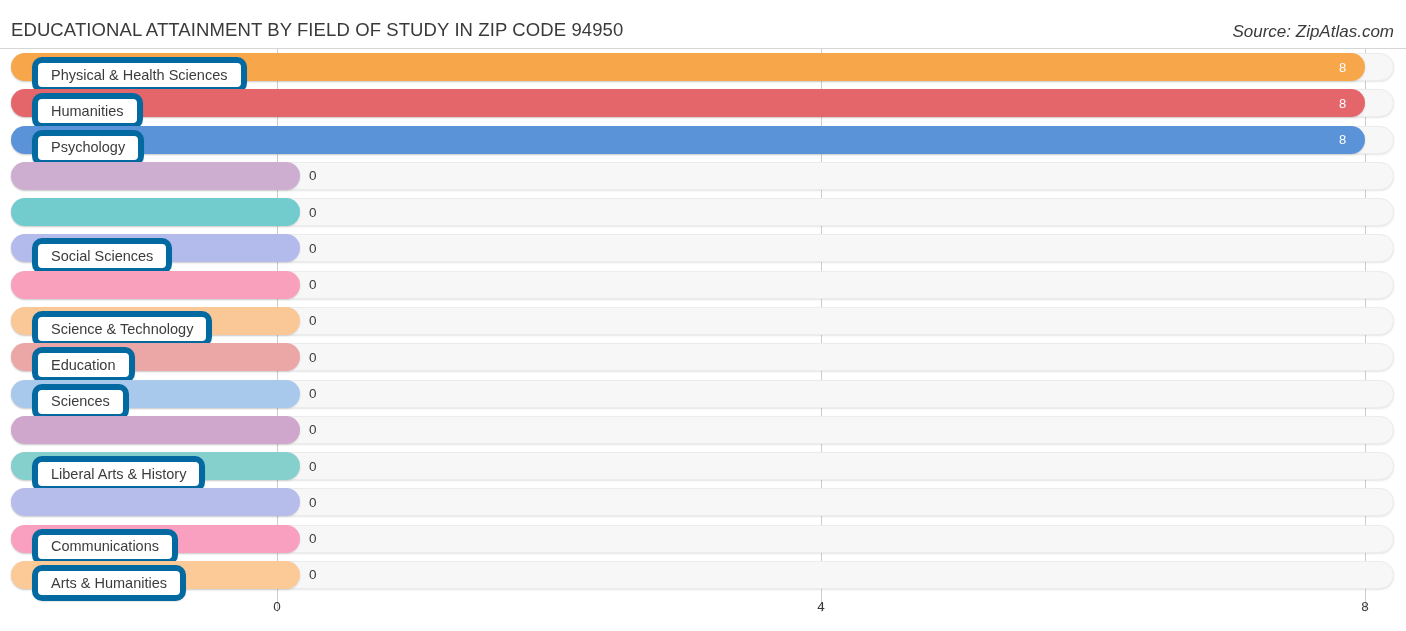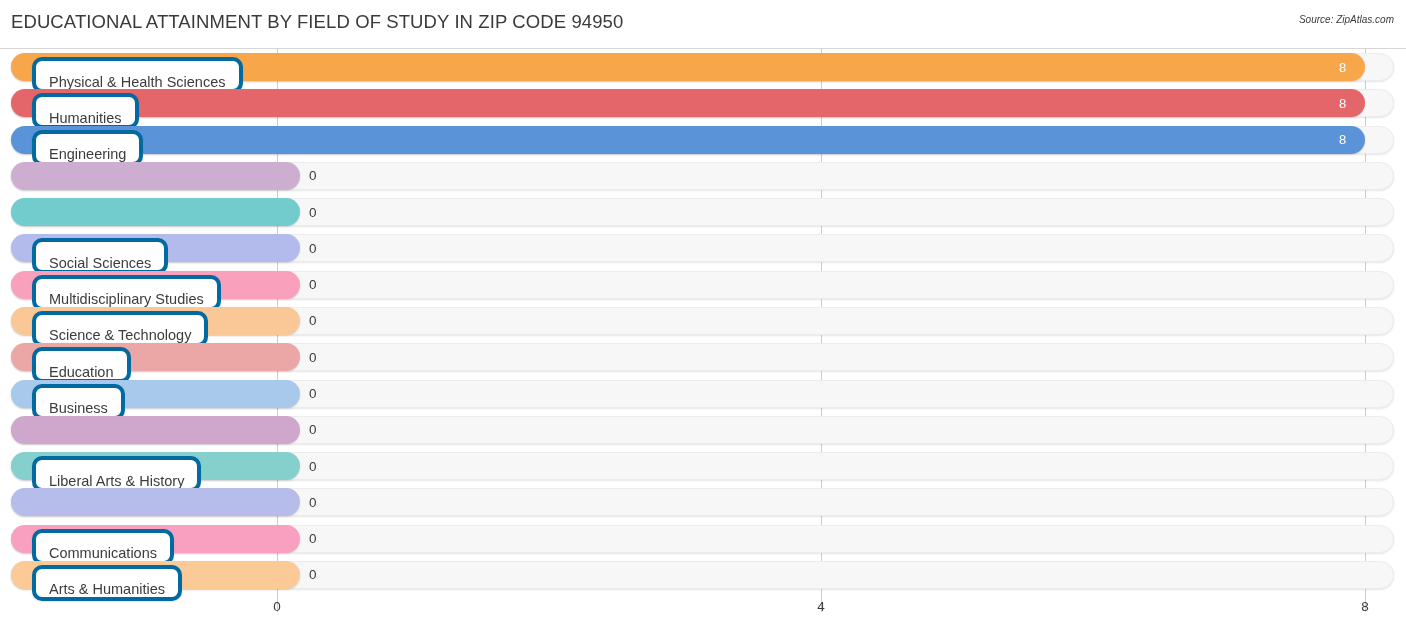--- a/index.html
+++ b/index.html
@@ -10,36 +10,36 @@
   body {
     width: 1406px; height: 631px;
     font-family: "Liberation Sans", sans-serif;
     overflow: hidden;
     position: relative;
   }
 
   
   #header {
     position: absolute;
-    left: 0; top: 0;
+    left: 0; top: 8px;
     width: 1406px; height: 48px;
   }
   #chart-title {
     position: absolute;
     left: 11px; top: 11px;
     font-size: 18.5px;
     letter-spacing: 0.1px;
     color: #3a3a3a;
     white-space: nowrap;
     font-weight: 400;
   }
   #source-label {
     position: absolute;
     right: 12px; top: 14px;
-    font-size: 10px;
+    font-size: 17px;
     font-style: italic;
     color: #3a3a3a;
     white-space: nowrap;
   }
 
   
   #plot {
     position: absolute;
     left: 0; top: 48px;
     width: 1406px; height: 546px;
@@ -78,25 +78,25 @@
     height: 28px;
     border-radius: 14px;
     box-shadow: 0 1px 2px rgba(0,0,0,0.13);
   }
   
   .label-pill {
     position: absolute;
     left: 21px; top: 4px;
     height: 36px;
     background: #ffffff;
-    border: 4px solid #0369a1;
+    border: 6px solid #0369a1;
     border-radius: 10px;
     padding: 0 13px;
     display: flex;
-    align-items: flex-end;
+    align-items: center;
     box-shadow: 0 1px 1.5px rgba(0,0,0,0.10);
   }
   .label-pill span {
     font-size: 14.5px;
     color: #3c3c3c;
     white-space: nowrap;
     line-height: 1;
   }
   
   .value-inside {
@@ -167,21 +167,21 @@
         <div class="value-inside" style="left: 1328px;">8</div>
         <div class="label-pill">
           <span>Humanities</span>
         </div>
       </div>
       <div class="row" style="top: 76.56px;">
         <div class="track"></div>
         <div class="bar" style="width: 1354px; background: rgb(91, 147, 216);"></div>
         <div class="value-inside" style="left: 1328px;">8</div>
         <div class="label-pill">
-          <span>Engineering</span>
+          <span>Psychology</span>
         </div>
       </div>
       <div class="row" style="top: 112.84px;">
         <div class="track"></div>
         <div class="bar" style="width: 289px; background: rgb(205, 174, 208);"></div>
         <div class="value-outside" style="left: 298px;">0</div>
       </div>
       <div class="row" style="top: 149.12px;">
         <div class="track"></div>
         <div class="bar" style="width: 289px; background: rgb(114, 203, 205);"></div>
@@ -192,23 +192,20 @@
         <div class="bar" style="width: 289px; background: rgb(178, 187, 236);"></div>
         <div class="value-outside" style="left: 298px;">0</div>
         <div class="label-pill">
           <span>Social Sciences</span>
         </div>
       </div>
       <div class="row" style="top: 221.68px;">
         <div class="track"></div>
         <div class="bar" style="width: 289px; background: rgb(249, 160, 189);"></div>
         <div class="value-outside" style="left: 298px;">0</div>
-        <div class="label-pill">
-          <span>Multidisciplinary Studies</span>
-        </div>
       </div>
       <div class="row" style="top: 257.96px;">
         <div class="track"></div>
         <div class="bar" style="width: 289px; background: rgb(250, 200, 150);"></div>
         <div class="value-outside" style="left: 298px;">0</div>
         <div class="label-pill">
           <span>Science &amp; Technology</span>
         </div>
       </div>
       <div class="row" style="top: 294.24px;">
@@ -217,21 +214,21 @@
         <div class="value-outside" style="left: 298px;">0</div>
         <div class="label-pill">
           <span>Education</span>
         </div>
       </div>
       <div class="row" style="top: 330.52px;">
         <div class="track"></div>
         <div class="bar" style="width: 289px; background: rgb(169, 201, 236);"></div>
         <div class="value-outside" style="left: 298px;">0</div>
         <div class="label-pill">
-          <span>Business</span>
+          <span>Sciences</span>
         </div>
       </div>
       <div class="row" style="top: 366.8px;">
         <div class="track"></div>
         <div class="bar" style="width: 289px; background: rgb(207, 167, 205);"></div>
         <div class="value-outside" style="left: 298px;">0</div>
       </div>
       <div class="row" style="top: 403.08px;">
         <div class="track"></div>
         <div class="bar" style="width: 289px; background: rgb(133, 208, 205);"></div>

